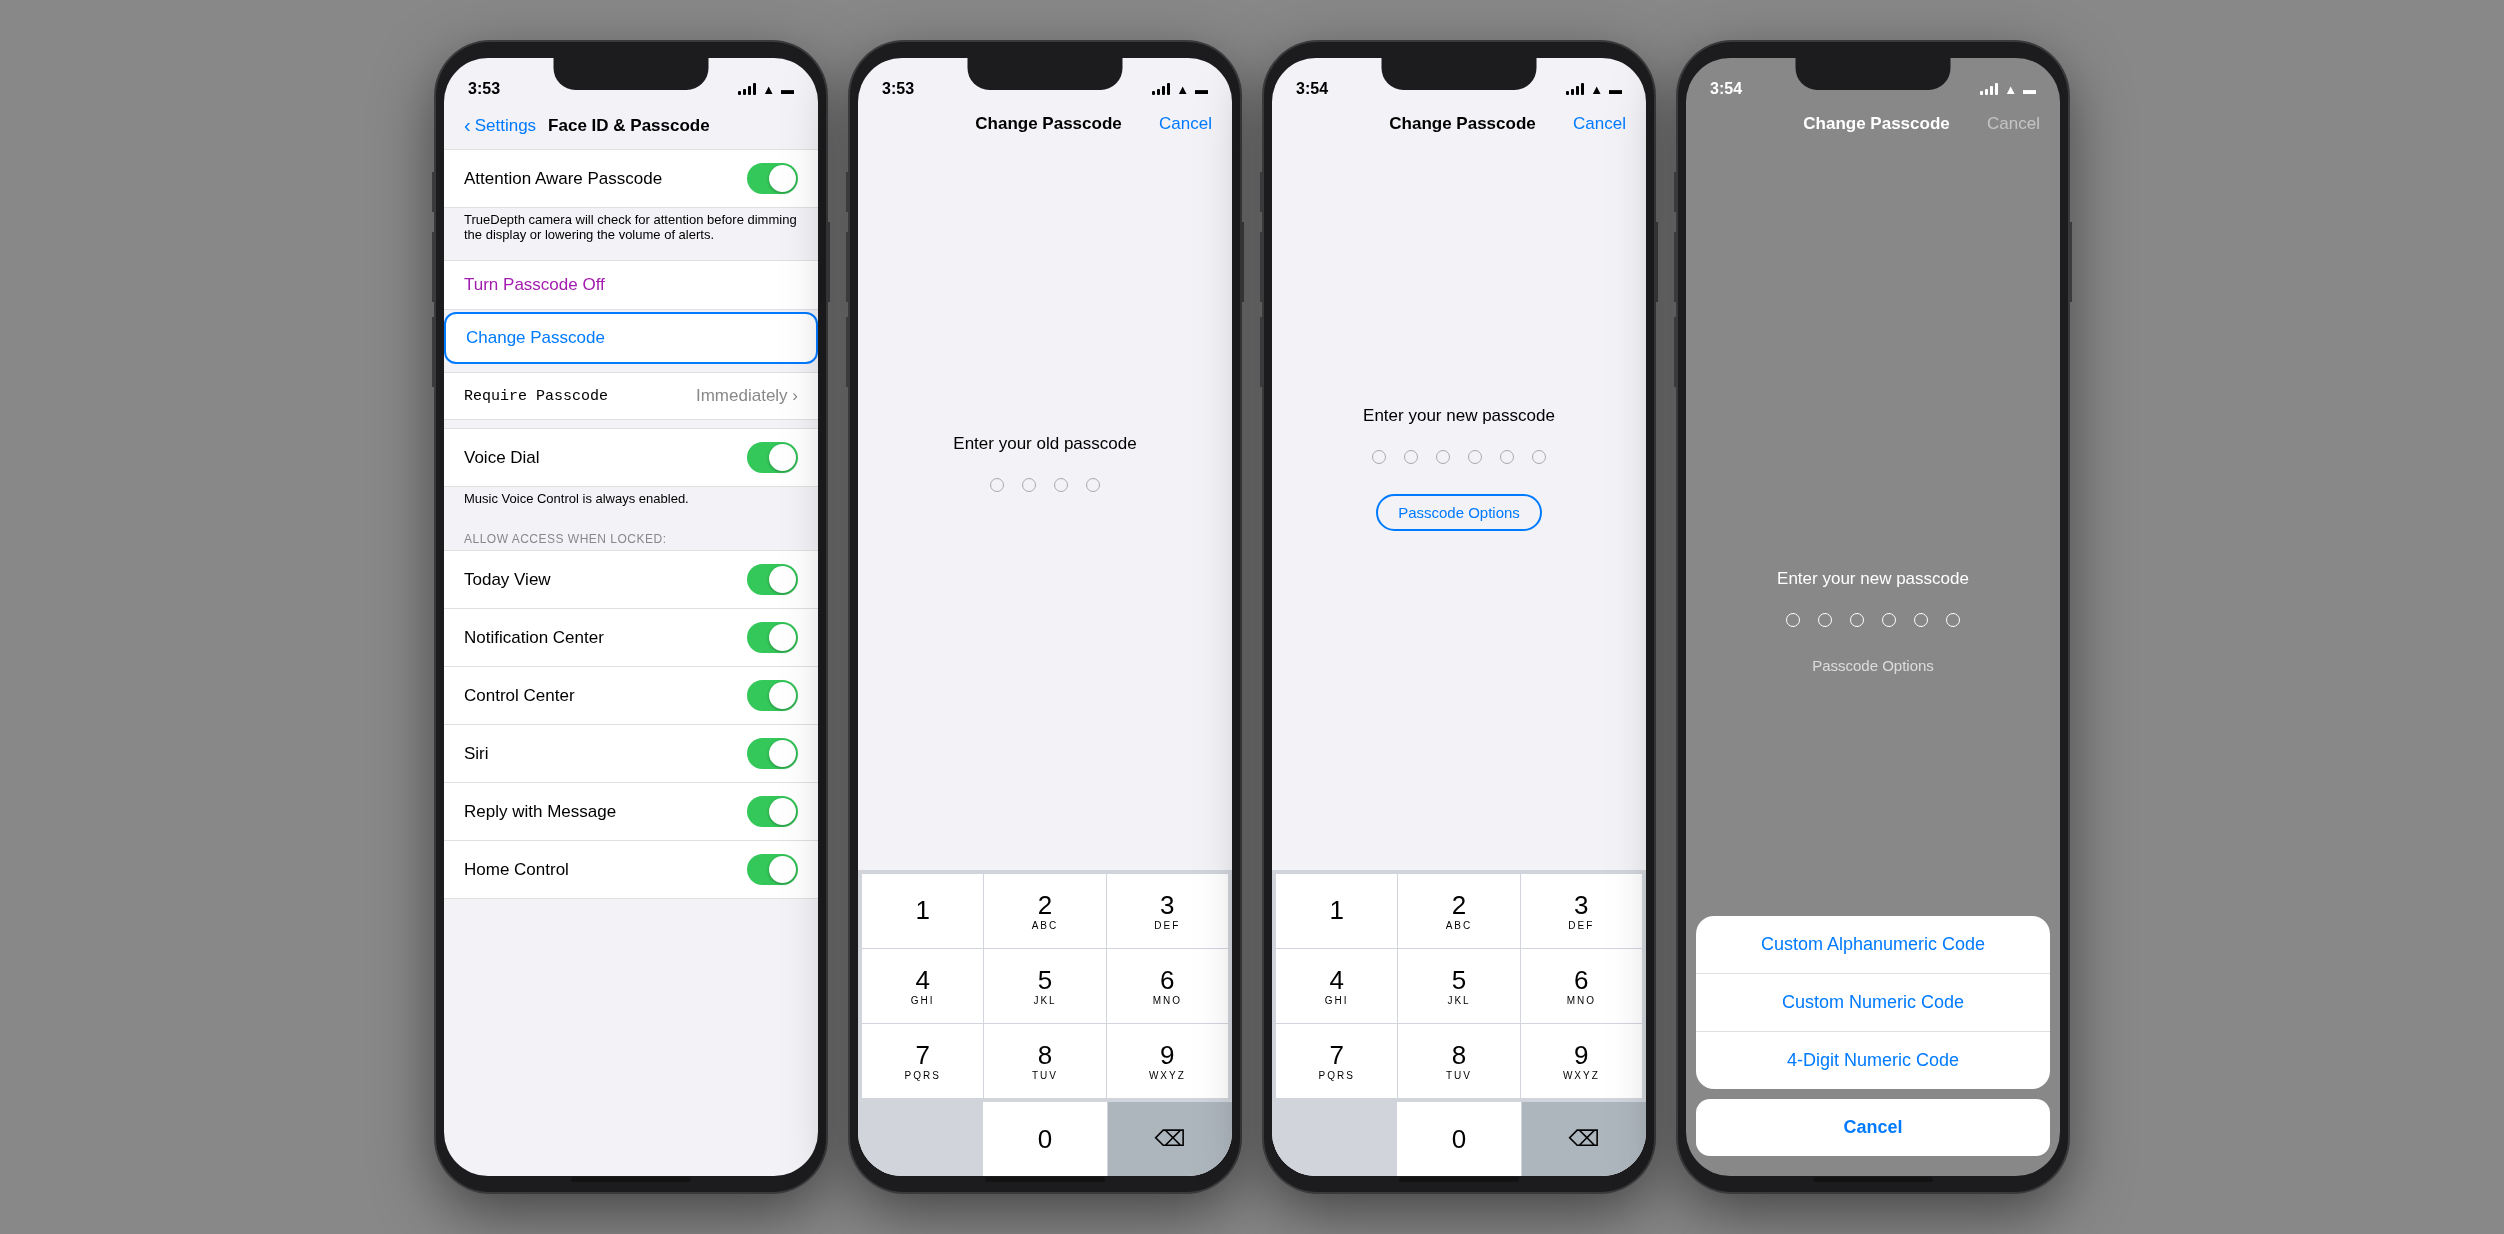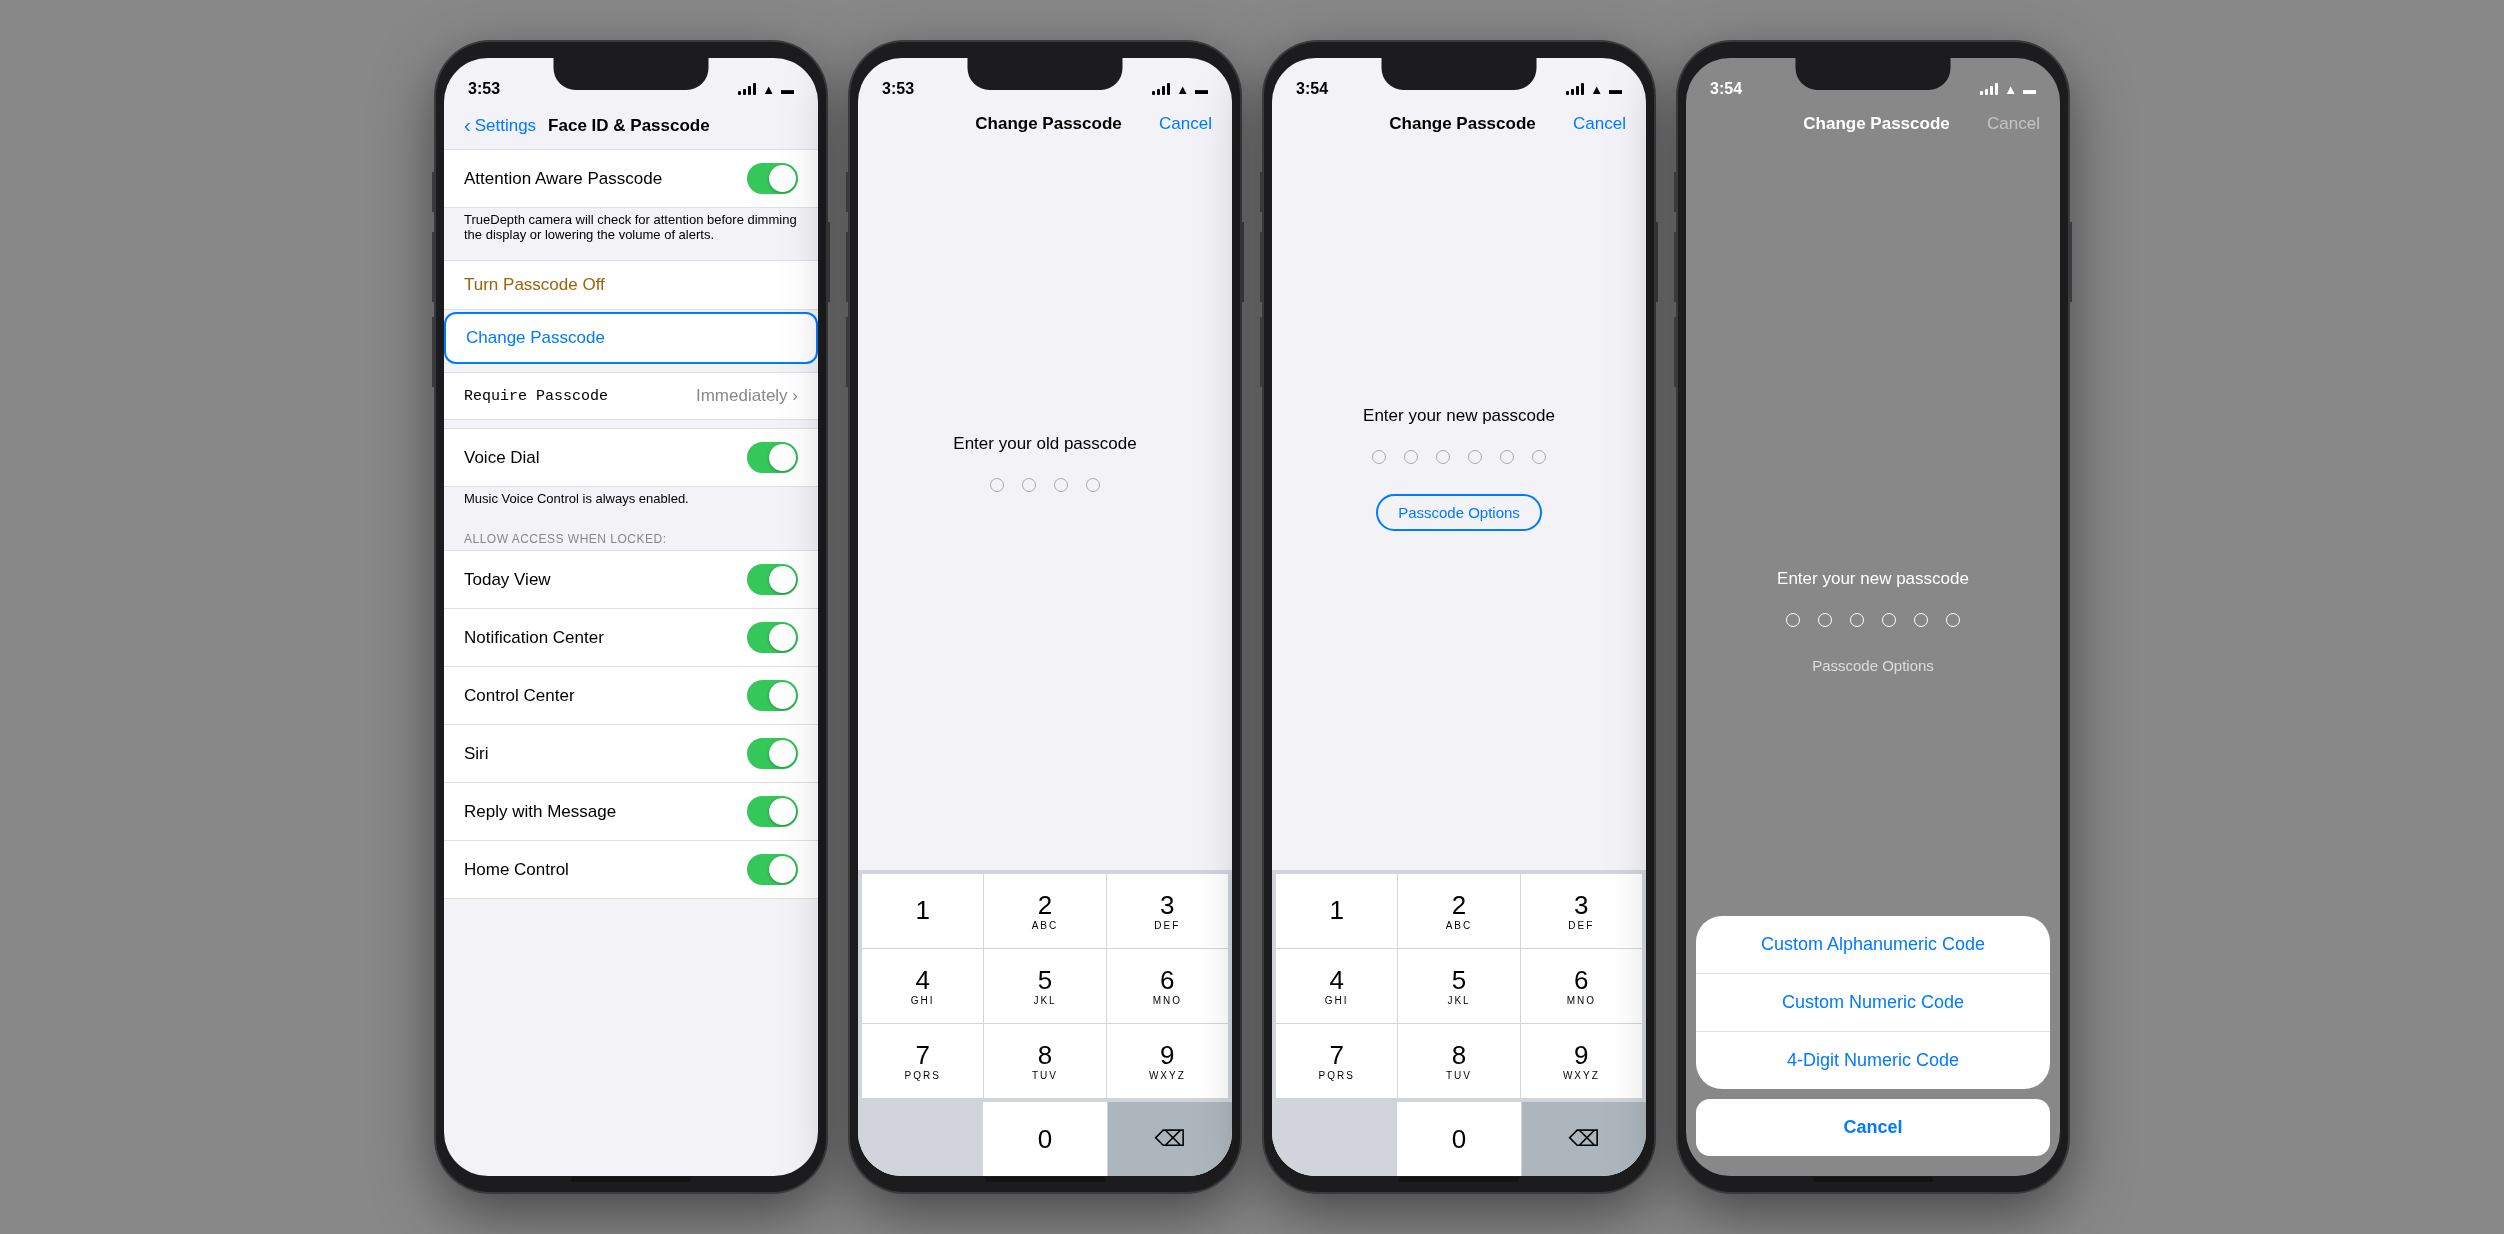--- a/index.html
+++ b/index.html
@@ -160,21 +160,21 @@
     }
 
     .turn-passcode-btn {
       padding: 14px 20px;
       background: #fff;
       border-top: 0.5px solid #e0e0e0;
       border-bottom: 0.5px solid #e0e0e0;
     }
     .turn-passcode-btn span {
       font-size: 17px;
-      color: #a16207;
+      color: #a21caf;
     }
 
     .change-passcode-btn {
       padding: 14px 20px;
       background: #fff;
       border: 2.5px solid #007AFF;
       border-radius: 12px;
       margin: 2px 0;
     }
     .change-passcode-btn span {
@@ -320,21 +320,21 @@
     .action-sheet {
       position: absolute;
       bottom: 0;
       left: 0;
       right: 0;
       z-index: 20;
     }
 
     .action-sheet-main {
       background: #fff;
-      border-radius: 26px;
+      border-radius: 18px;
       margin: 0 10px 10px;
       overflow: hidden;
     }
 
     .action-sheet-item {
       padding: 18px 20px;
       text-align: center;
       font-size: 18px;
       color: #007AFF;
       border-bottom: 0.5px solid #e0e0e0;

